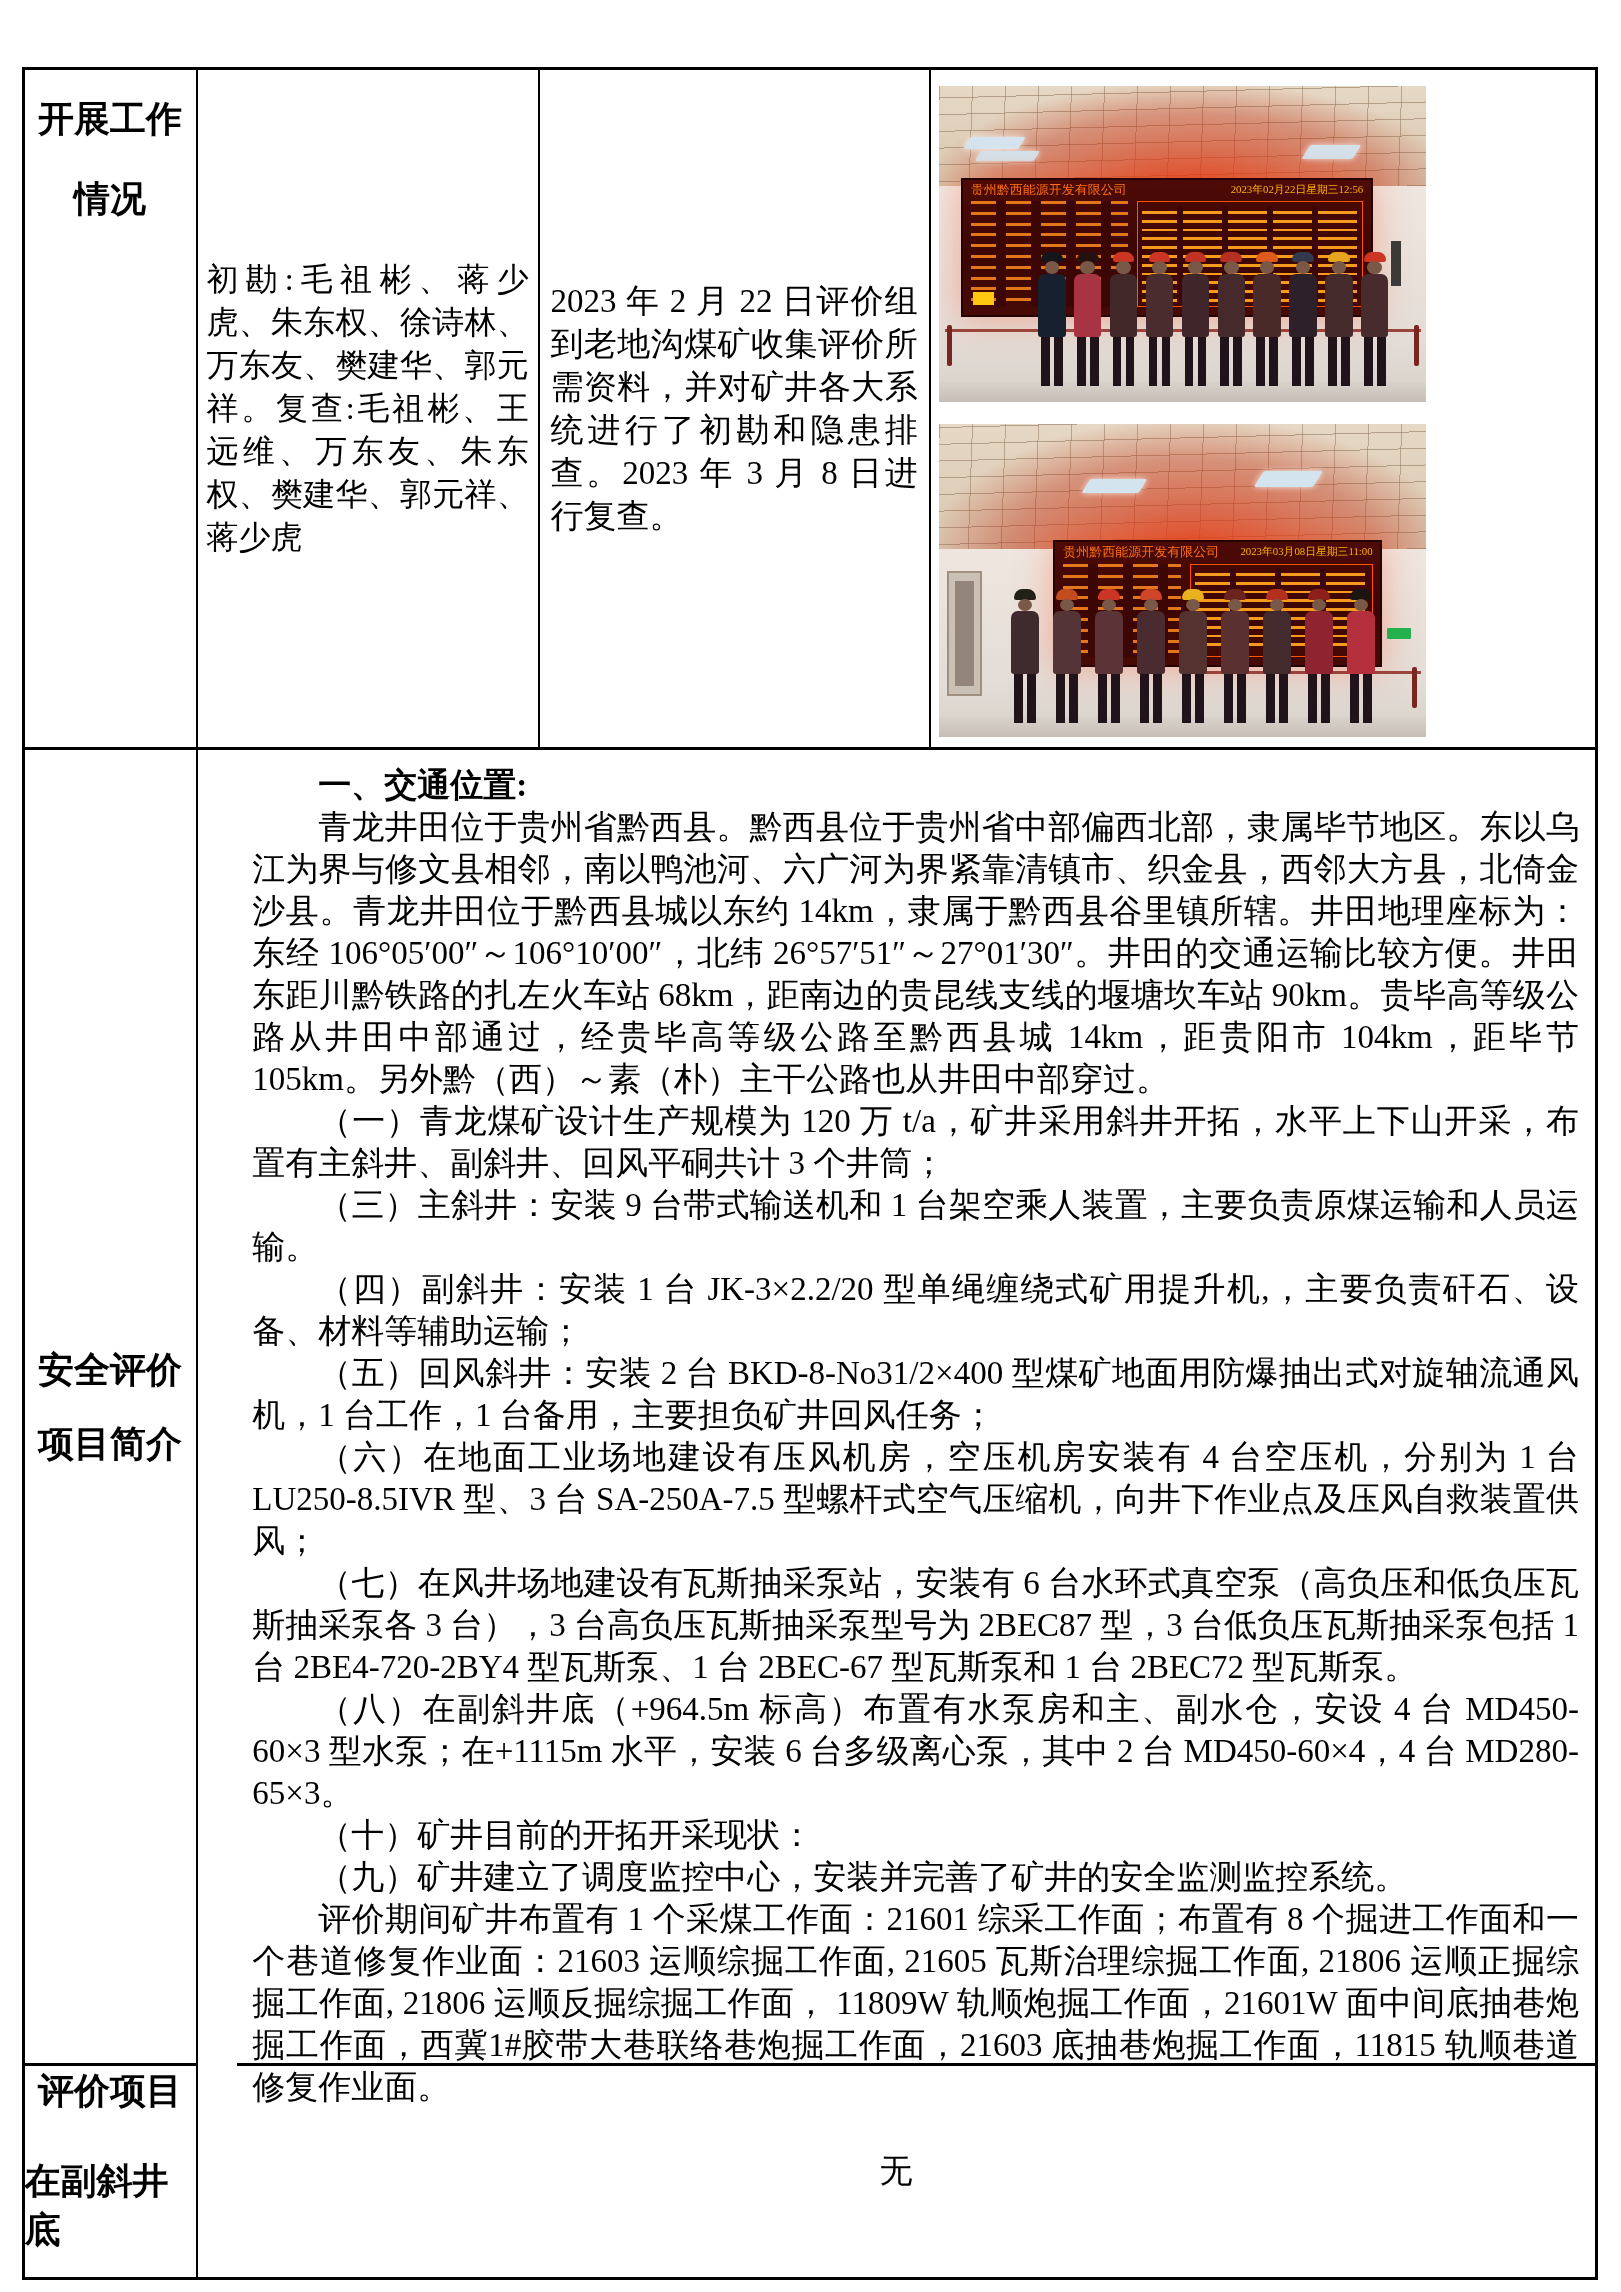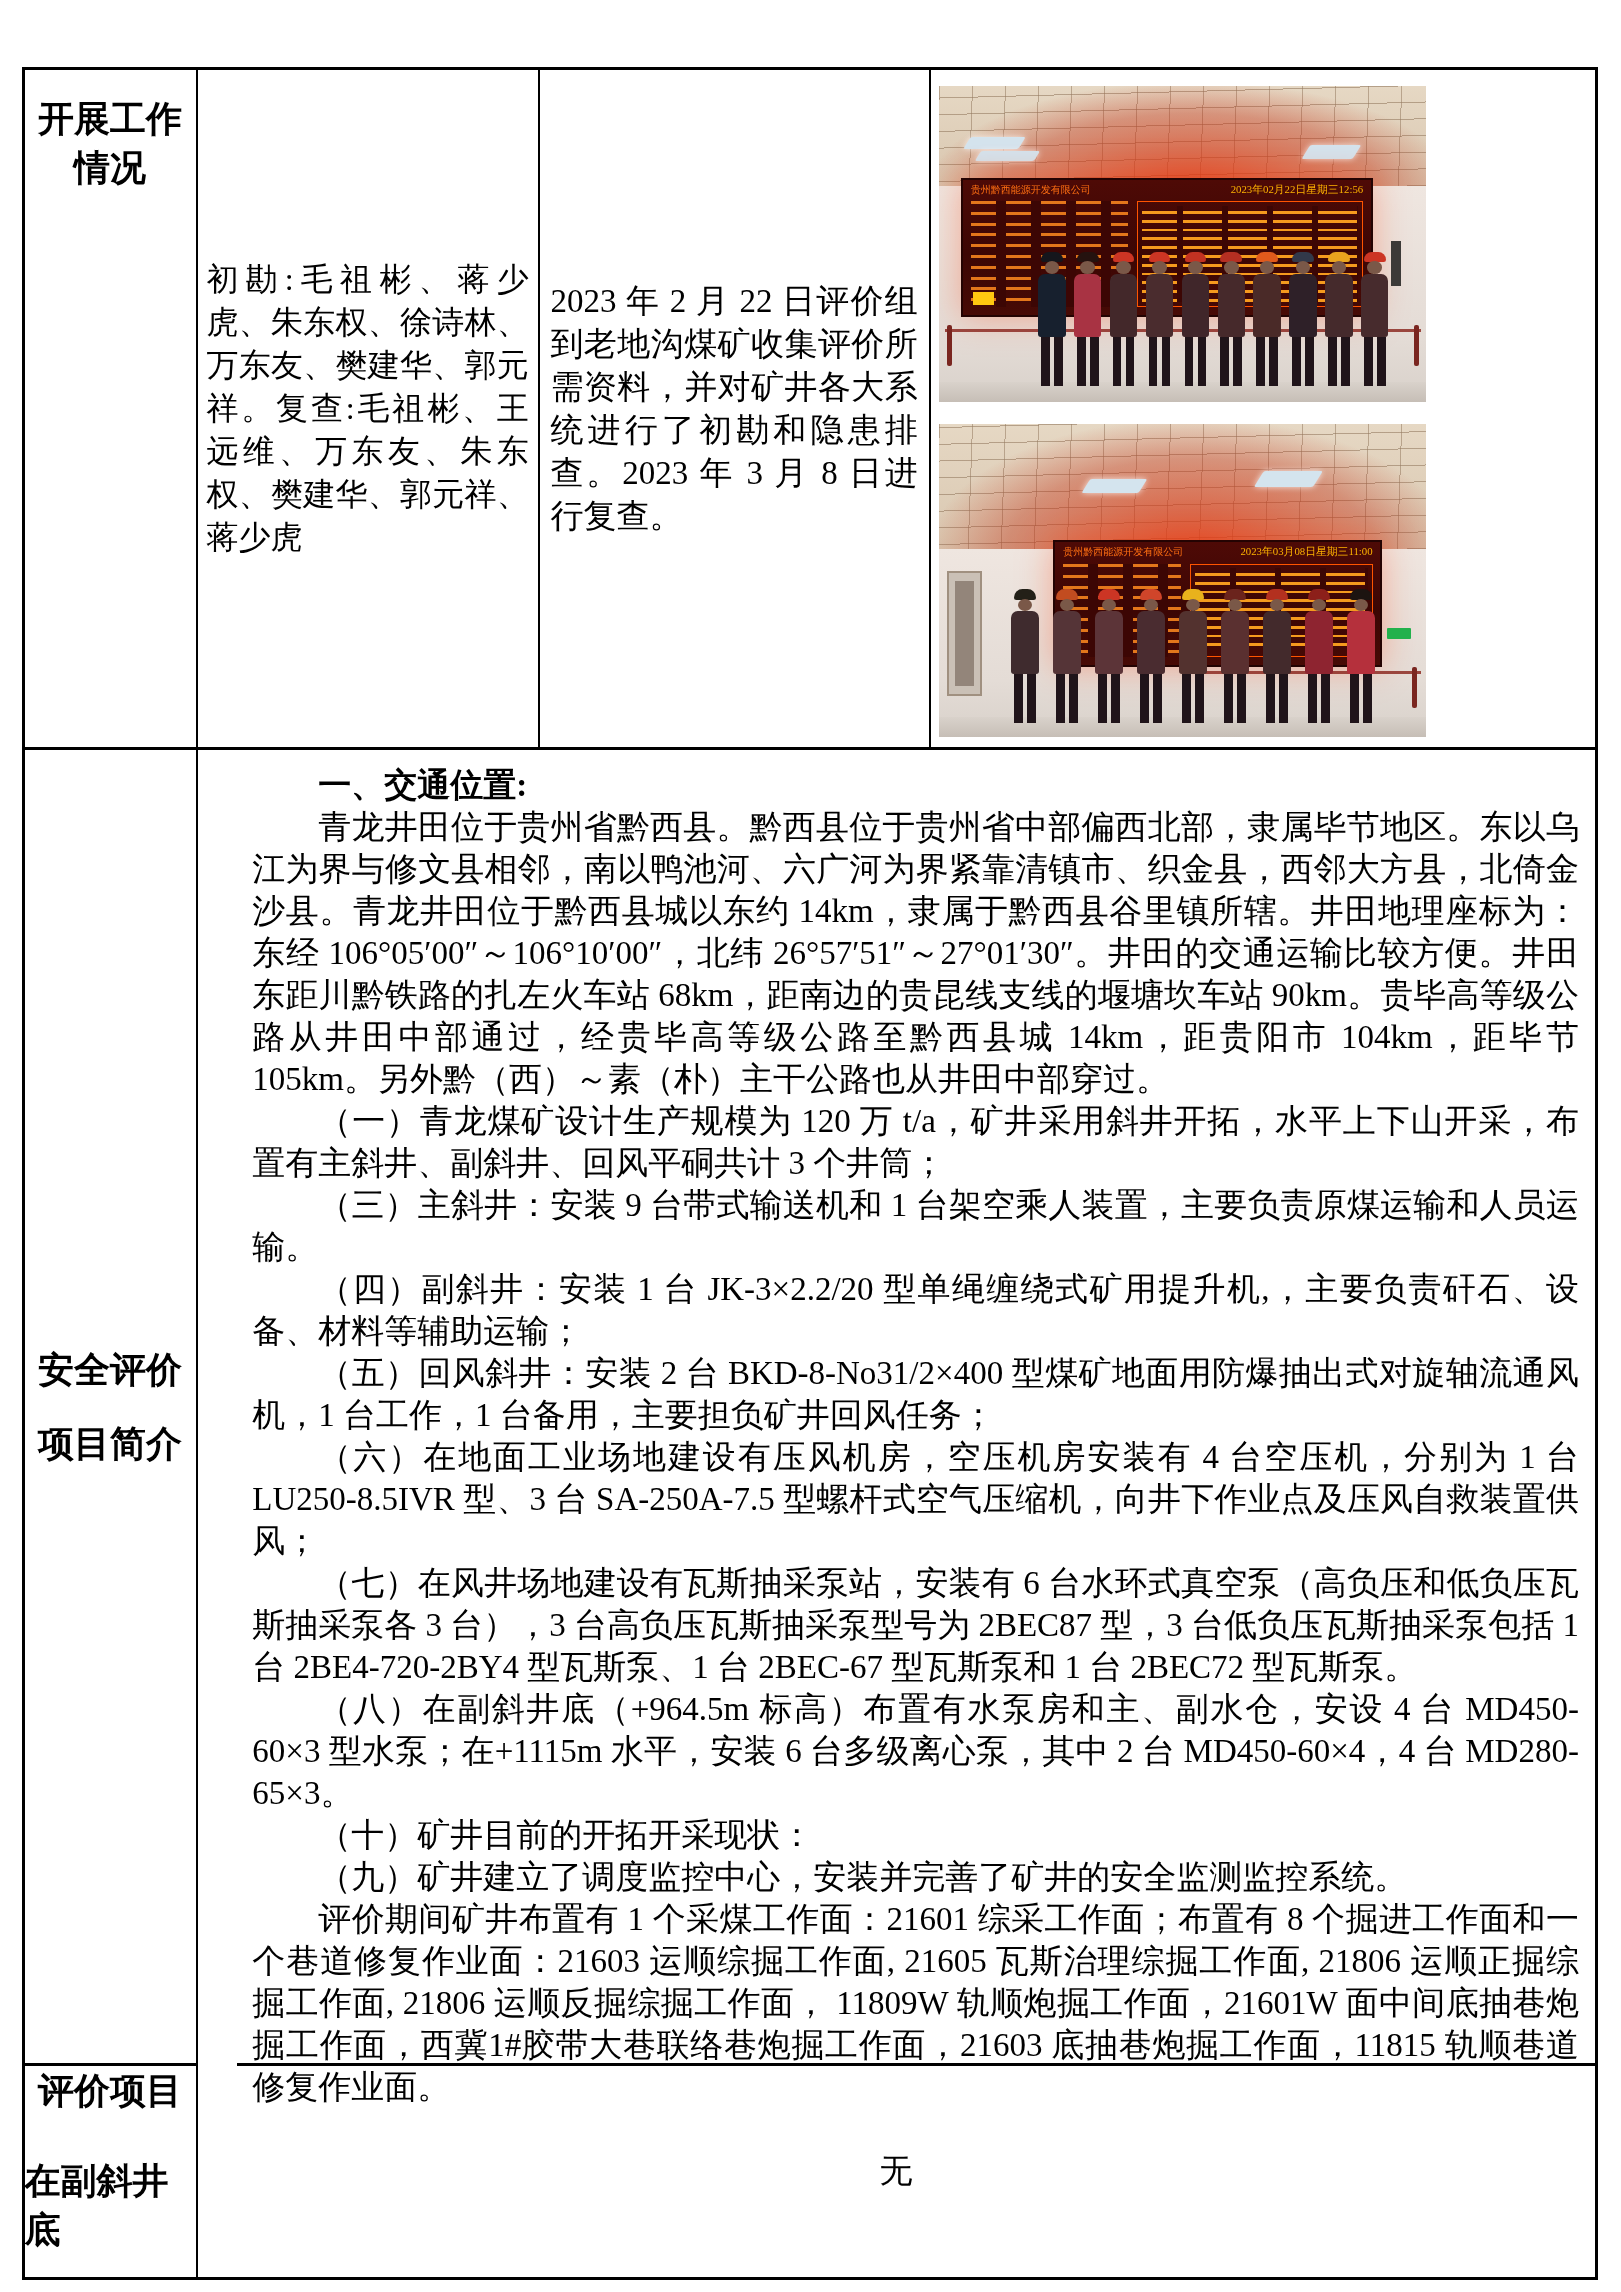--- a/index.html
+++ b/index.html
@@ -17,21 +17,21 @@
   .cell{box-sizing:border-box;min-width:0;min-height:0;}
   .bR{border-right:2.9px solid #000;}
   .bB{border-bottom:3.9px solid #000;}
 
   
   .lbl{
     display:flex;flex-direction:column;align-items:center;
     font-family:"Liberation Sans","DejaVu Sans",sans-serif;
     font-weight:700;font-size:36px;line-height:49px;
   }
-  .lbl-r1{justify-content:flex-start;padding-top:23.5px;}
+  .lbl-r1{justify-content:flex-start;padding-top:23.5px;gap:31px;}
   .lbl-r2{justify-content:center;gap:25.5px;}
   .lbl-r3{justify-content:flex-start;gap:41px;}
 
   
   .team-cell{
     display:flex;align-items:center;
     font-size:32px;line-height:43px;padding:0 8.8px;
     text-align:justify;
   }
   .desc-cell{
@@ -73,21 +73,21 @@
   .p2 .wall{top:125px;}
   .board{
     position:absolute;box-sizing:border-box;
     background:linear-gradient(180deg,#4e0a06,#3c0604 55%,#470a05);
     border:2px solid #240302;
     box-shadow:0 0 33px rgba(255,60,12,.35);
   }
   .p1 .board{left:21.6px;top:92px;width:412px;height:139px;}
   .p2 .board{left:114px;top:116px;width:329px;height:127px;}
   .b-head{display:flex;justify-content:space-between;align-items:flex-start;padding:3.9px 7.8px 0 7.8px;}
-  .b-title{color:#ff6f12;font-size:10px;line-height:11.8px;white-space:nowrap;overflow:hidden;}
+  .b-title{color:#ff6f12;font-size:13px;line-height:11.8px;white-space:nowrap;overflow:hidden;}
   .b-date{color:#ffb400;font-size:10.8px;line-height:11.8px;white-space:nowrap;}
   .b-left{
     position:absolute;left:7.8px;top:21.6px;bottom:7.8px;
     background-image:
       repeating-linear-gradient(90deg, transparent 0 25.5px, #3c0604 25.5px 35px),
       repeating-linear-gradient(180deg, rgba(255,138,31,.85) 0 2.9px, transparent 2.9px 10.8px);
   }
   .p1 .b-left{width:157px;}
   .p2 .b-left{width:118px;}
   .b-box{

